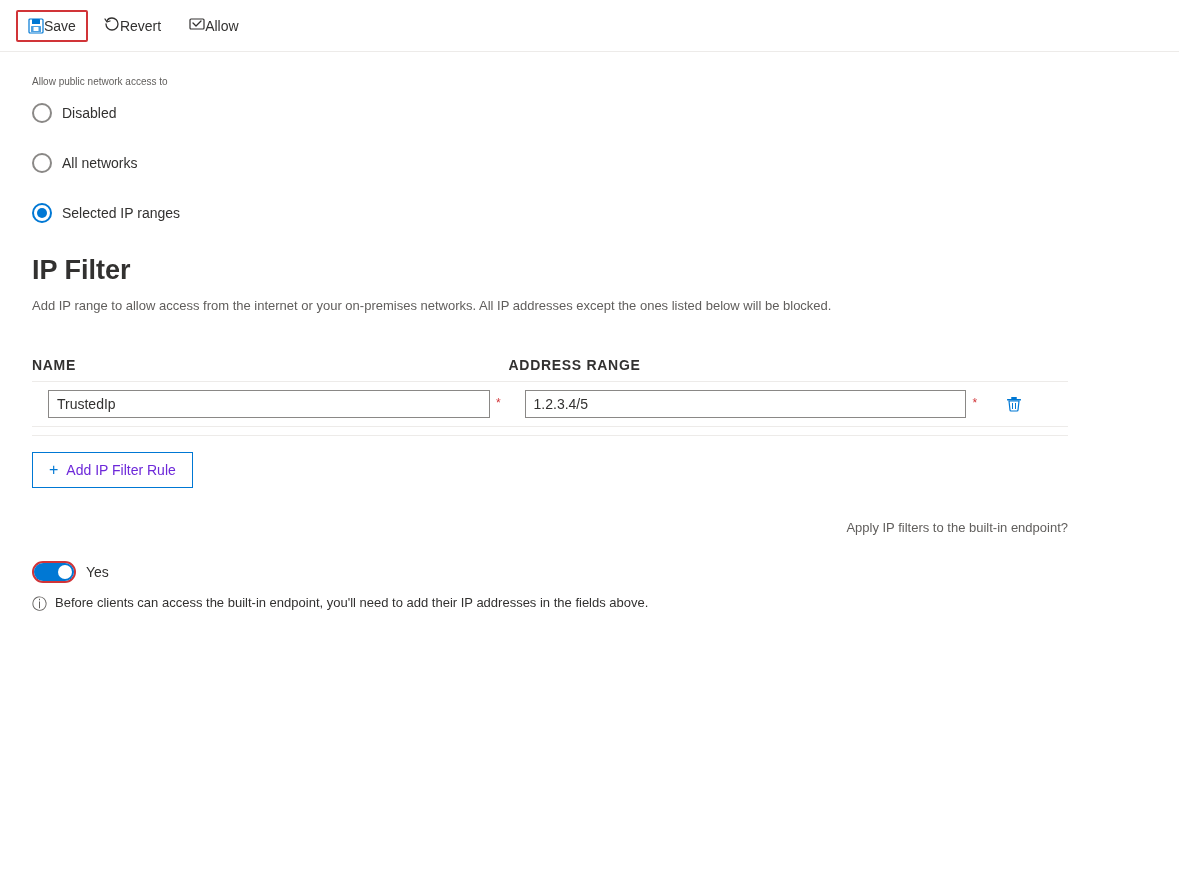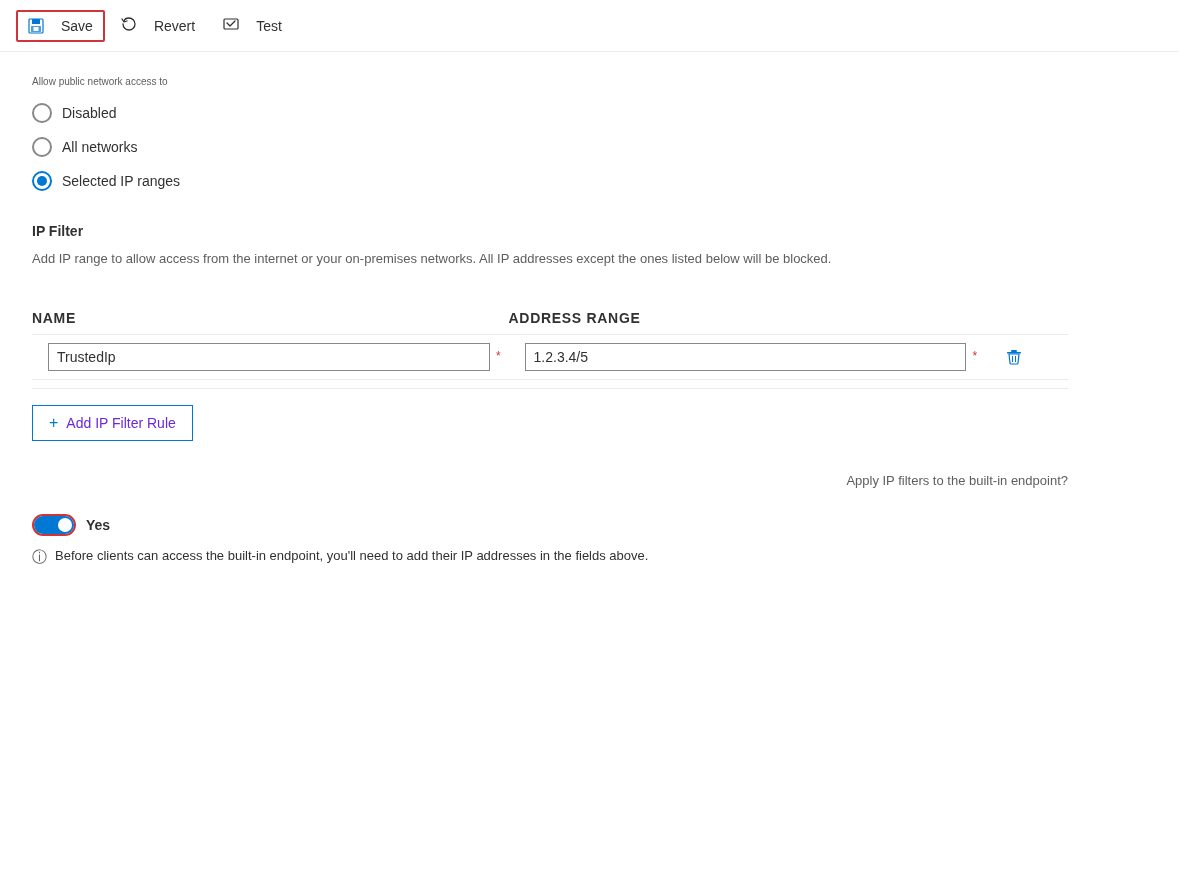--- a/index.html
+++ b/index.html
@@ -14,21 +14,21 @@
     .toolbar {
       display: flex;
       align-items: center;
       padding: 8px 16px;
       border-bottom: 1px solid #edebe9;
       gap: 4px;
     }
     .toolbar-btn {
       display: flex;
       align-items: center;
-      gap: 17px;
+      gap: 0;
       padding: 6px 10px;
       background: none;
       border: 2px solid transparent;
       cursor: pointer;
       font-size: 14px;
       color: #323130;
       border-radius: 2px;
     }
     .toolbar-btn.active-outline {
       border: 2px solid #d13438;
@@ -43,21 +43,21 @@
     .section-label {
       font-size: 10px;
       color: #605e5c;
       margin-bottom: 16px;
     }
 
     
     .radio-group {
       display: flex;
       flex-direction: column;
-      gap: 14px;
+      gap: 30px;
       margin-bottom: 32px;
     }
     .radio-item {
       display: flex;
       align-items: center;
       gap: 10px;
       cursor: pointer;
     }
     .radio-circle {
       width: 20px;
@@ -80,21 +80,21 @@
       border-radius: 50%;
       background: #0078d4;
     }
     .radio-label {
       font-size: 14px;
       color: #323130;
     }
 
     
     .ip-filter-title {
-      font-size: 14px;
+      font-size: 27px;
       font-weight: 600;
       color: #323130;
       margin-bottom: 12px;
     }
     .ip-filter-desc {
       font-size: 13px;
       color: #605e5c;
       margin-bottom: 36px;
       max-width: 900px;
     }
@@ -192,21 +192,20 @@
       margin-bottom: 26px;
       text-align: right;
     }
 
     
     .toggle-row {
       display: flex;
       align-items: center;
       gap: 10px;
       margin-bottom: 12px;
-      font-weight: bold;
     }
     .toggle-wrap {
       position: relative;
       width: 44px;
       height: 22px;
       border: 2px solid #d13438;
       border-radius: 11px;
       cursor: pointer;
     }
     .toggle-track {
@@ -276,21 +275,21 @@
     <span>Revert</span>
   </button>
 
   <button class="toolbar-btn">
     <span>
       <svg width="16" height="16" viewBox="0 0 16 16" fill="none" xmlns="http://www.w3.org/2000/svg">
         <rect x="1" y="3" width="14" height="10" rx="1" stroke="#323130" stroke-width="1.2" fill="none"></rect>
         <polyline points="4,7 7,10 12,5" stroke="#323130" stroke-width="1.3" fill="none" stroke-linecap="round" stroke-linejoin="round"></polyline>
       </svg>
     </span>
-    <span>Test</span>
+    <span>Allow</span>
   </button>
 </div>
 
 <div class="content">
 
   <div>
     <div class="section-label">Allow public network access to</div>
 
     <div class="radio-group">
 

